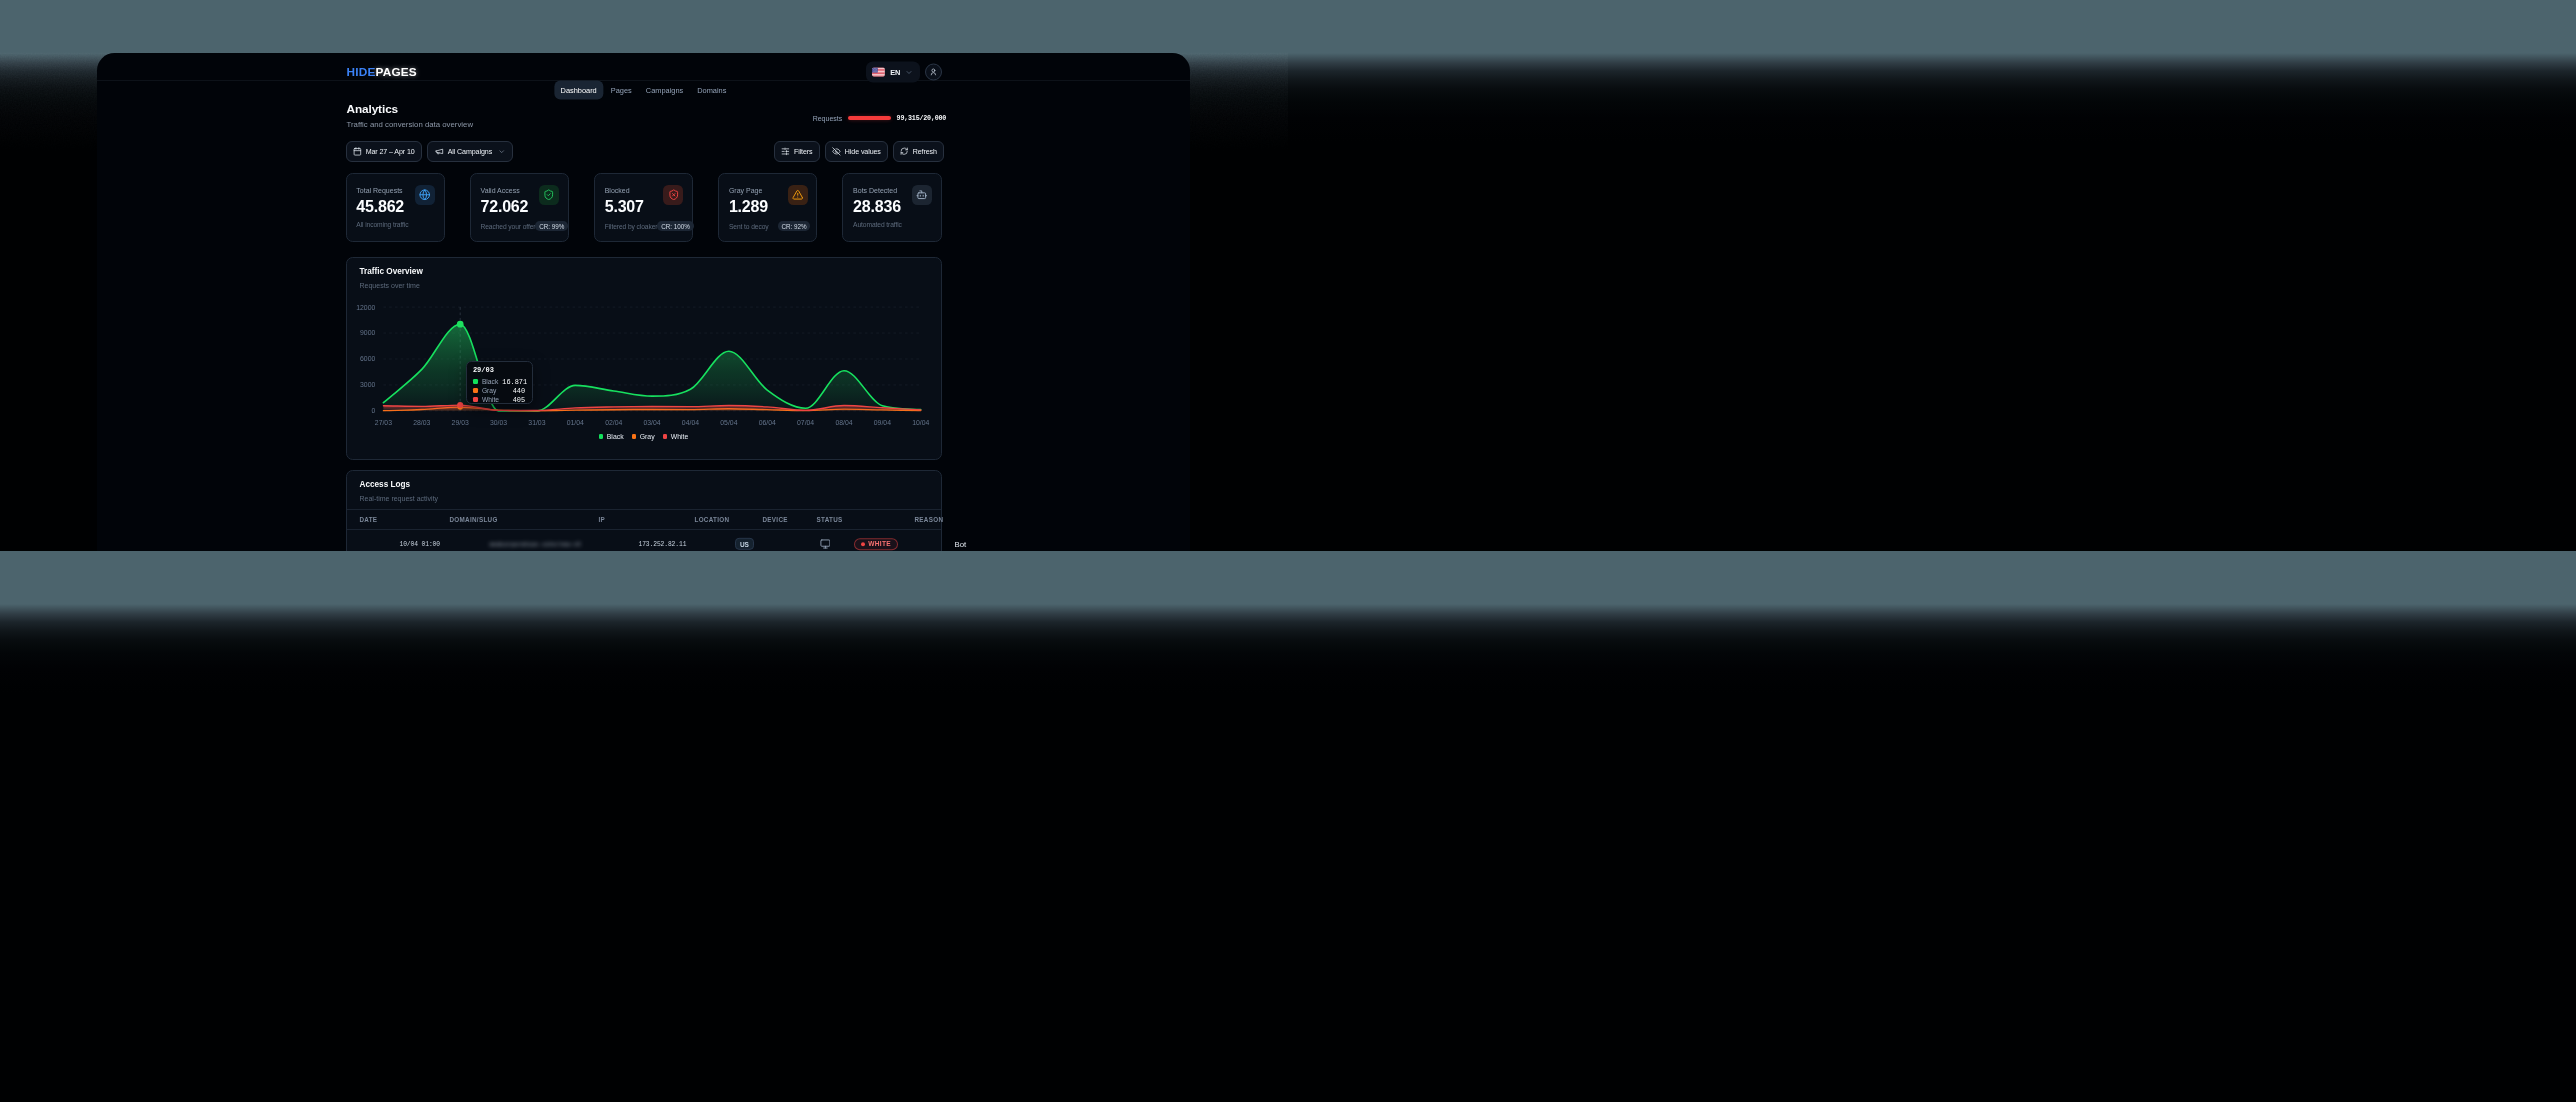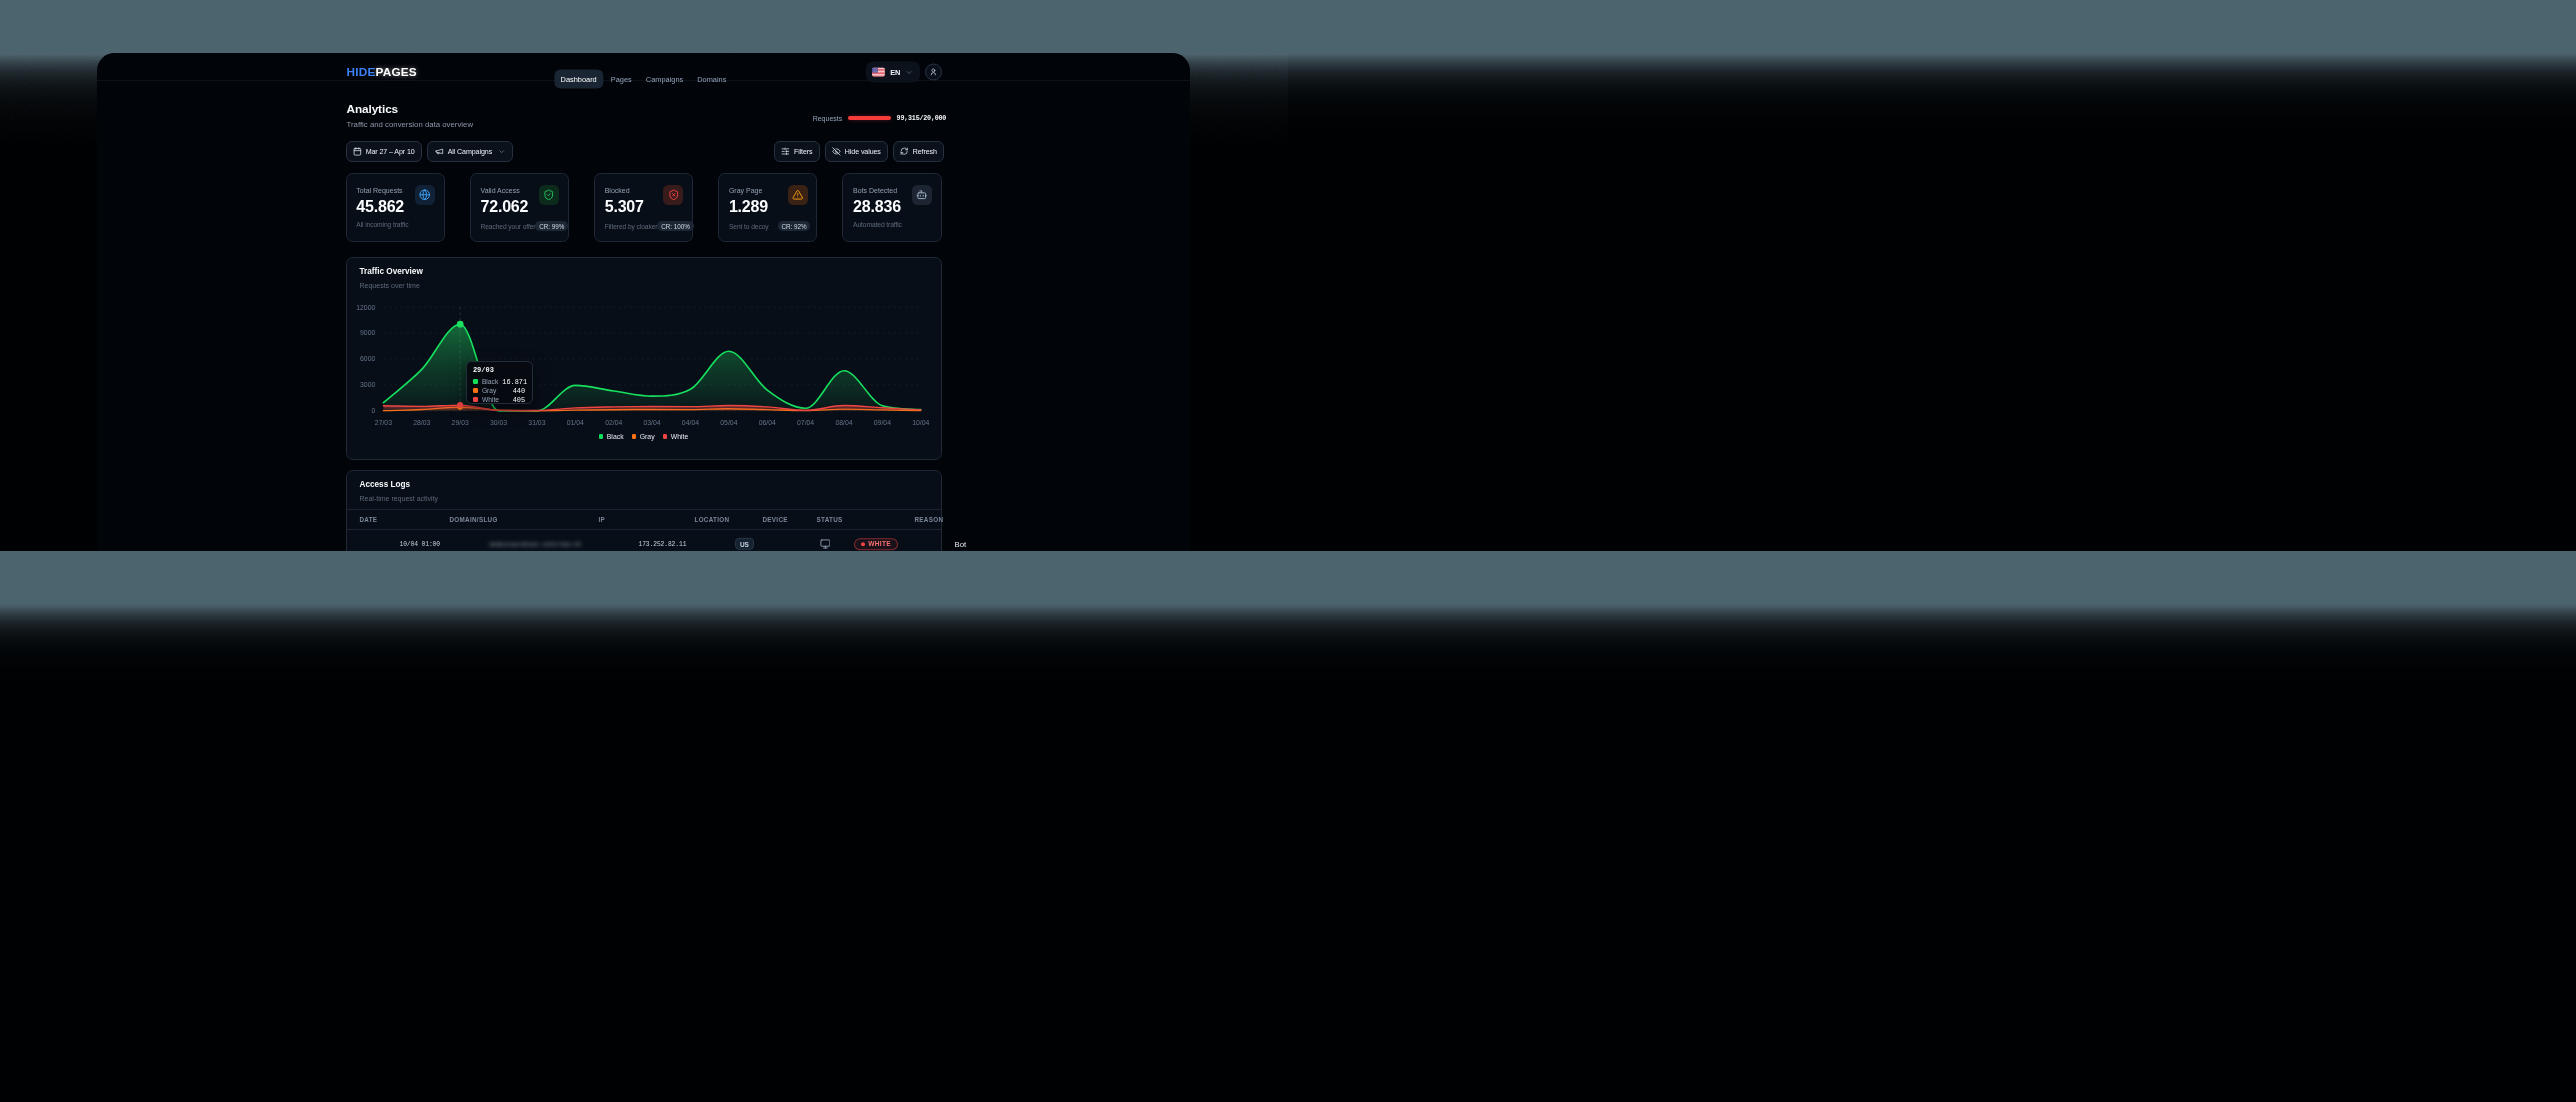--- a/index.html
+++ b/index.html
@@ -12,21 +12,21 @@
 .panel {
   position:absolute; left:97px; top:53px; width:1093px; height:607px;
   background:#010409; border-radius:17.5px 17.5px 0 0;
 }
 .wrap { position:absolute; left:50%; width:596px; transform:translateX(-50%); }
 
 .hdr { position:absolute; top:0; left:0; right:0; height:28px; border-bottom:0.7px solid rgba(148,163,184,0.09); }
 .logo { position:absolute; left:1px; top:50%; transform:translateY(-50%); font-size:11.8px; font-weight:800; letter-spacing:0.2px; margin-top:1.3px;}
 .logo .b { color:#3b82f6; }
 .logo .w { color:#fff; text-shadow:0 0 4px rgba(255,255,255,.42),0 0 9.4px rgba(255,255,255,.16); }
-.nav { position:absolute; left:50%; top:50%; transform:translate(-50%,-50%); margin-top:8px; display:flex; align-items:center; gap:0.7px; font-size:7.4px; }
+.nav { position:absolute; left:50%; top:50%; transform:translate(-50%,-50%); margin-top:19px; display:flex; align-items:center; gap:0.7px; font-size:7.4px; }
 .nav a { color:#94a3b8; text-decoration:none; padding:5px 6.7px; }
 .nav a.act { background:#1a2533; color:#fff; border-radius:6px; }
 .hdr-right { position:absolute; right:0; top:50%; transform:translateY(-50%); margin-top:1.3px; display:flex; align-items:center; gap:4.4px; }
 .lang { display:flex; align-items:center; gap:5px; background:#0c121c; border-radius:6.7px; padding:0 6.7px; height:21px; font-size:7.4px; font-weight:700; color:#f1f5f9; }
 .avatar { width:17px; height:17px; border-radius:50%; border:0.7px solid #2a3545; display:flex; align-items:center; justify-content:center; background:#0a101a; }
 
 .h1 { position:absolute; left:1px; top:49px; font-size:11.8px; font-weight:700; color:#f8fafc; letter-spacing:-0.1px; }
 .sub1 { position:absolute; left:1px; top:67px; font-size:7.8px; color:#8e99a9; }
 .reqs { position:absolute; right:-4.7px; top:61px; display:flex; align-items:center; gap:5.7px; }
 .reqs .lab { font-size:7px; color:#94a3b8; }

